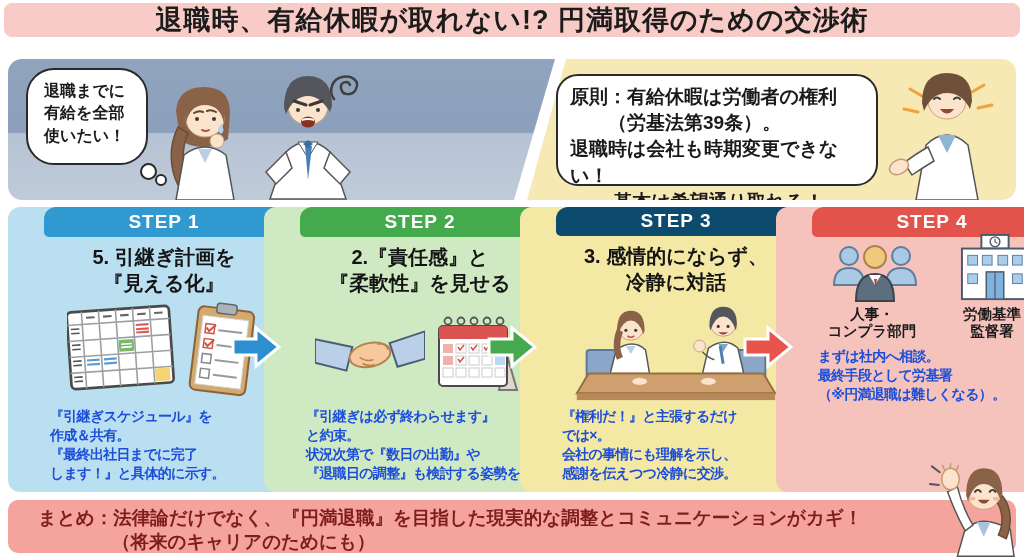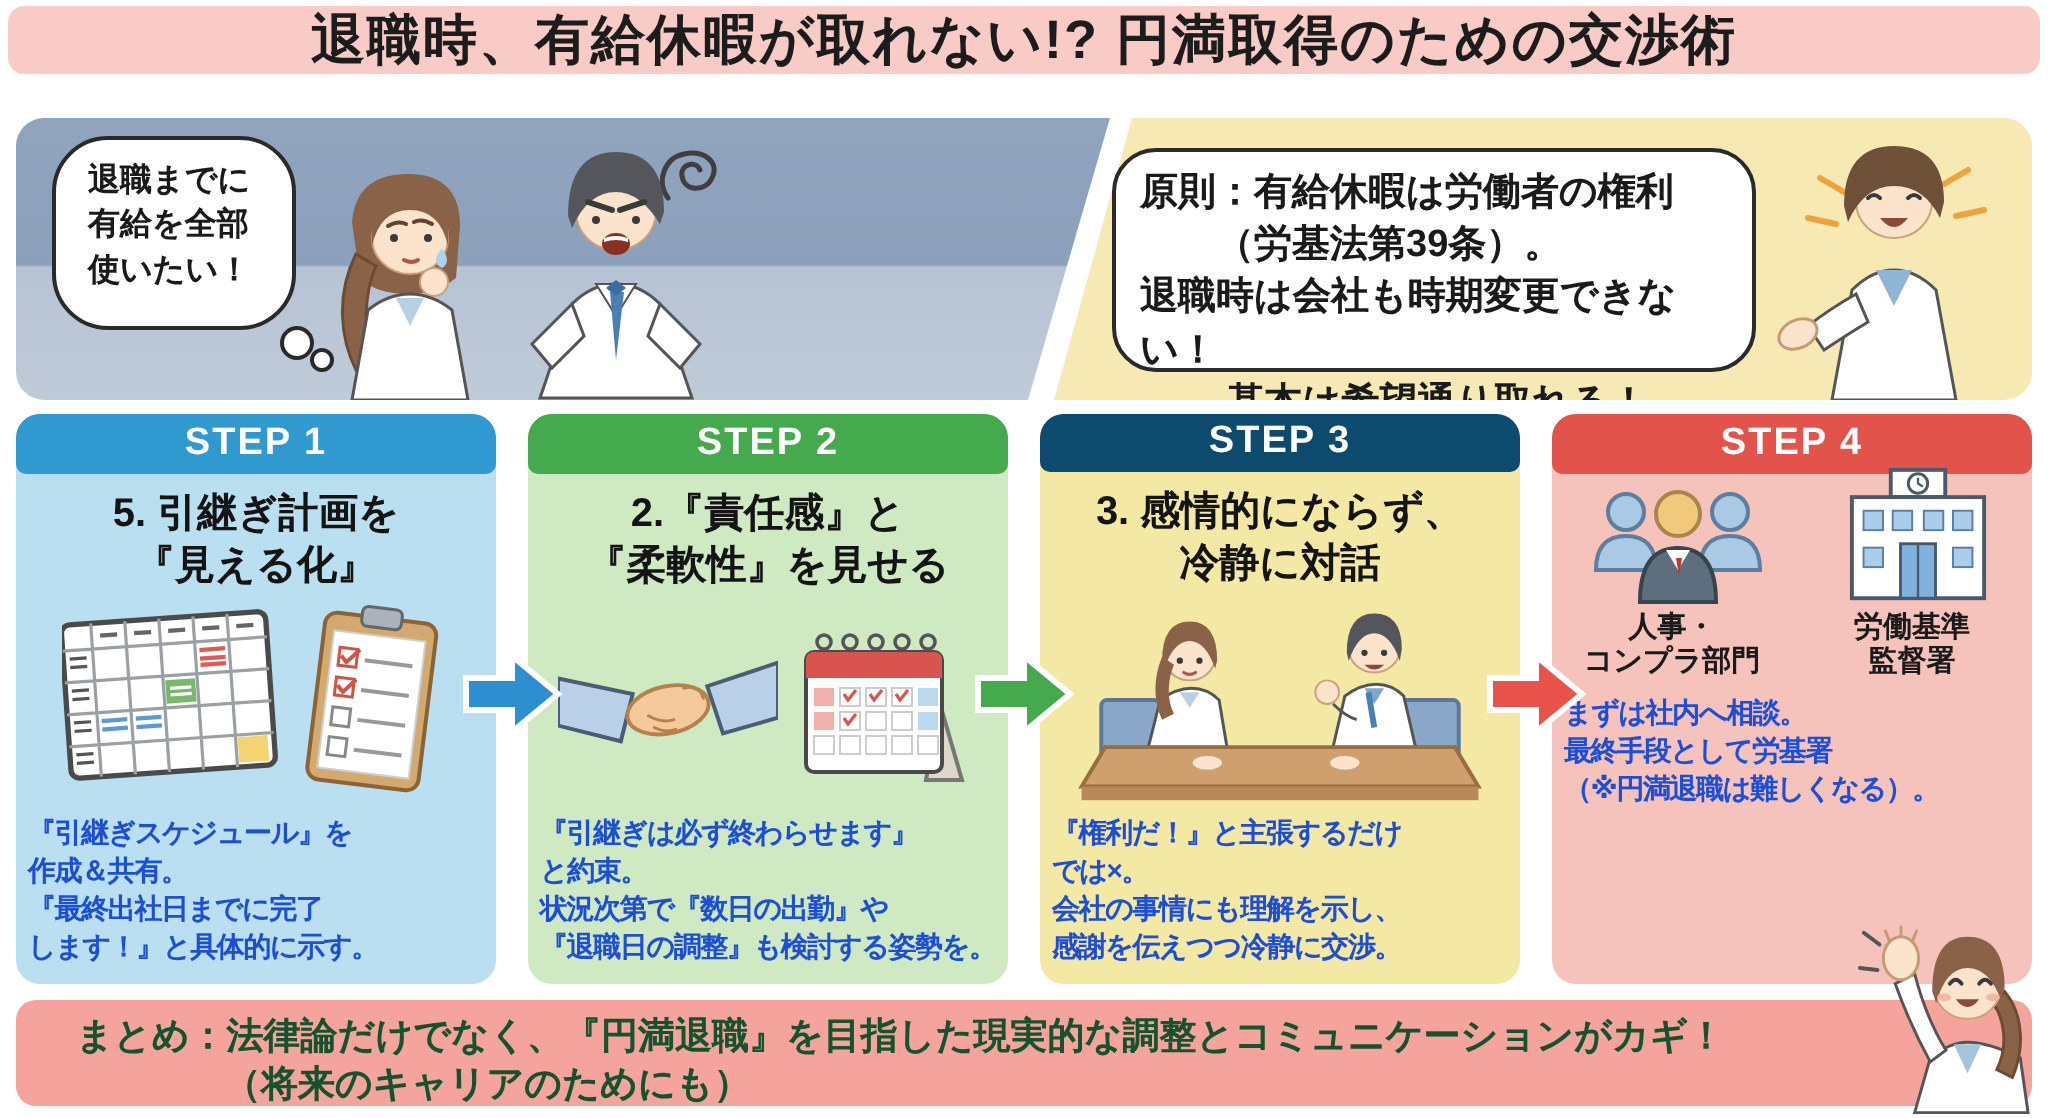--- a/index.html
+++ b/index.html
@@ -22,34 +22,34 @@
   .bubble{background:#fff;border:2.5px solid #2a2a2a;line-height:1.4;}
   .thought-bubble{left:18px;top:9px;width:122px;height:97px;border-radius:28px;
                   font-size:16px;padding:10px 0 0 16px;box-sizing:border-box;}
   .tdot{background:#fff;border:2px solid #2a2a2a;border-radius:50%;}
   .boss-bubble{left:338px;top:4px;width:186px;height:124px;border-radius:20px;
                font-size:16.5px;padding:8px 0 0 14px;box-sizing:border-box;}
   .principle-bubble{left:548px;top:15px;width:322px;height:112px;border-radius:22px;
                     font-size:19px;line-height:1.38;padding:8px 12px;box-sizing:border-box;}
 
   
-  .step{top:207px;width:240px;height:285px;border-radius:12px;display:flex;flex-direction:column;}
+  .step{top:207px;width:240px;height:285px;border-radius:12px;display:flex;flex-direction:column;padding-left:36px;}
   .step-header{height:30px;border-radius:12px 12px 5px 5px;display:flex;align-items:center;
                justify-content:center;color:#fff;font-size:19px;letter-spacing:1px;}
   .step-title{margin-top:7px;font-size:20px;text-align:center;line-height:1.3;color:#141414;}
   .step-illo{flex:1;display:flex;align-items:center;justify-content:center;gap:8px;}
   .step-body{margin:2px 6px 9px;font-size:14px;line-height:1.36;letter-spacing:-0.7px;color:#1d4ed8;}
   .consult-row{display:flex;justify-content:space-around;align-items:flex-end;margin-top:4px;height:62px;}
   .consult-labels{display:flex;justify-content:space-around;margin-top:3px;}
   .consult-label{font-size:14.5px;text-align:center;line-height:1.15;width:110px;}
   .arrow{top:325px;width:50px;height:44px;z-index:4;}
 
   
   .summary-band{left:8px;top:500px;width:1008px;height:53px;border-radius:10px;}
-  .summary-text{padding:6px 0 0 30px;font-size:18.5px;line-height:1.32;color:#14532d;}
+  .summary-text{padding:6px 0 0 30px;font-size:18.5px;line-height:1.32;color:#7f1d1d;}
   .waver{right:8px;bottom:2px;width:88px;height:103px;z-index:6;}
 </style>
 </head>
 <body>
 
 <div class="page">
 
   <div class="abs title-band" style="background: rgb(249, 203, 199);">
     <div class="title-text">退職時、有給休暇が取れない!? 円満取得のための交渉術</div>
   </div>

